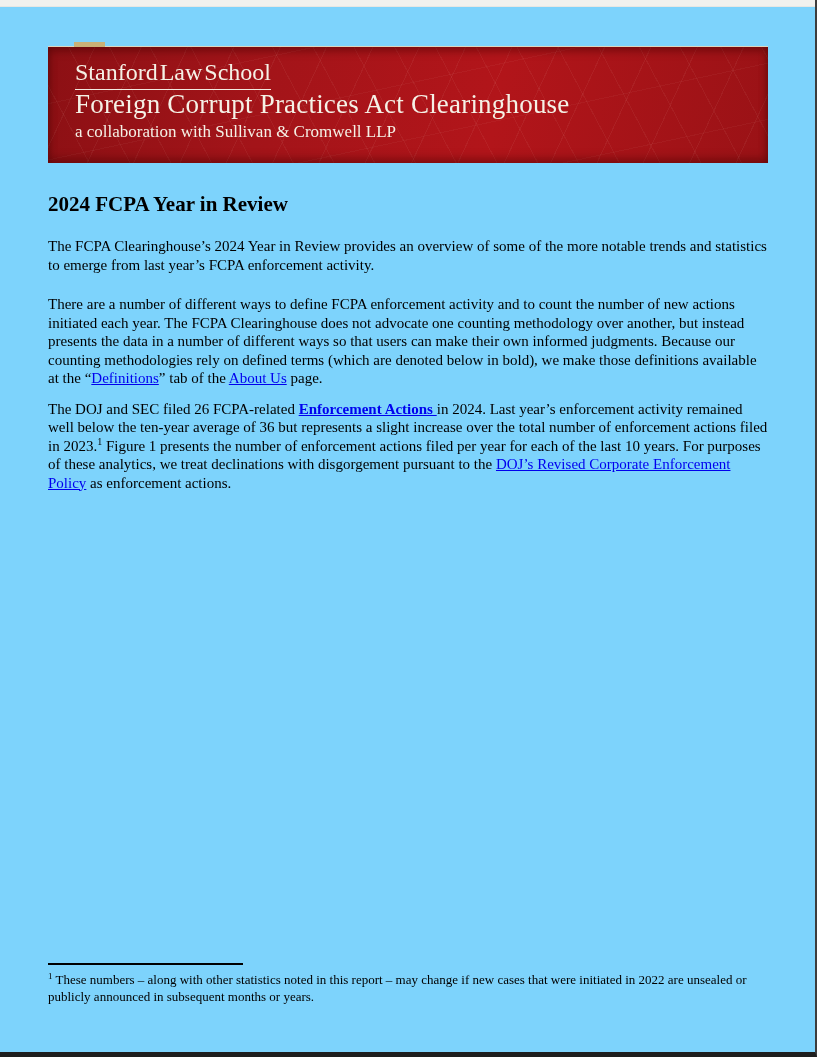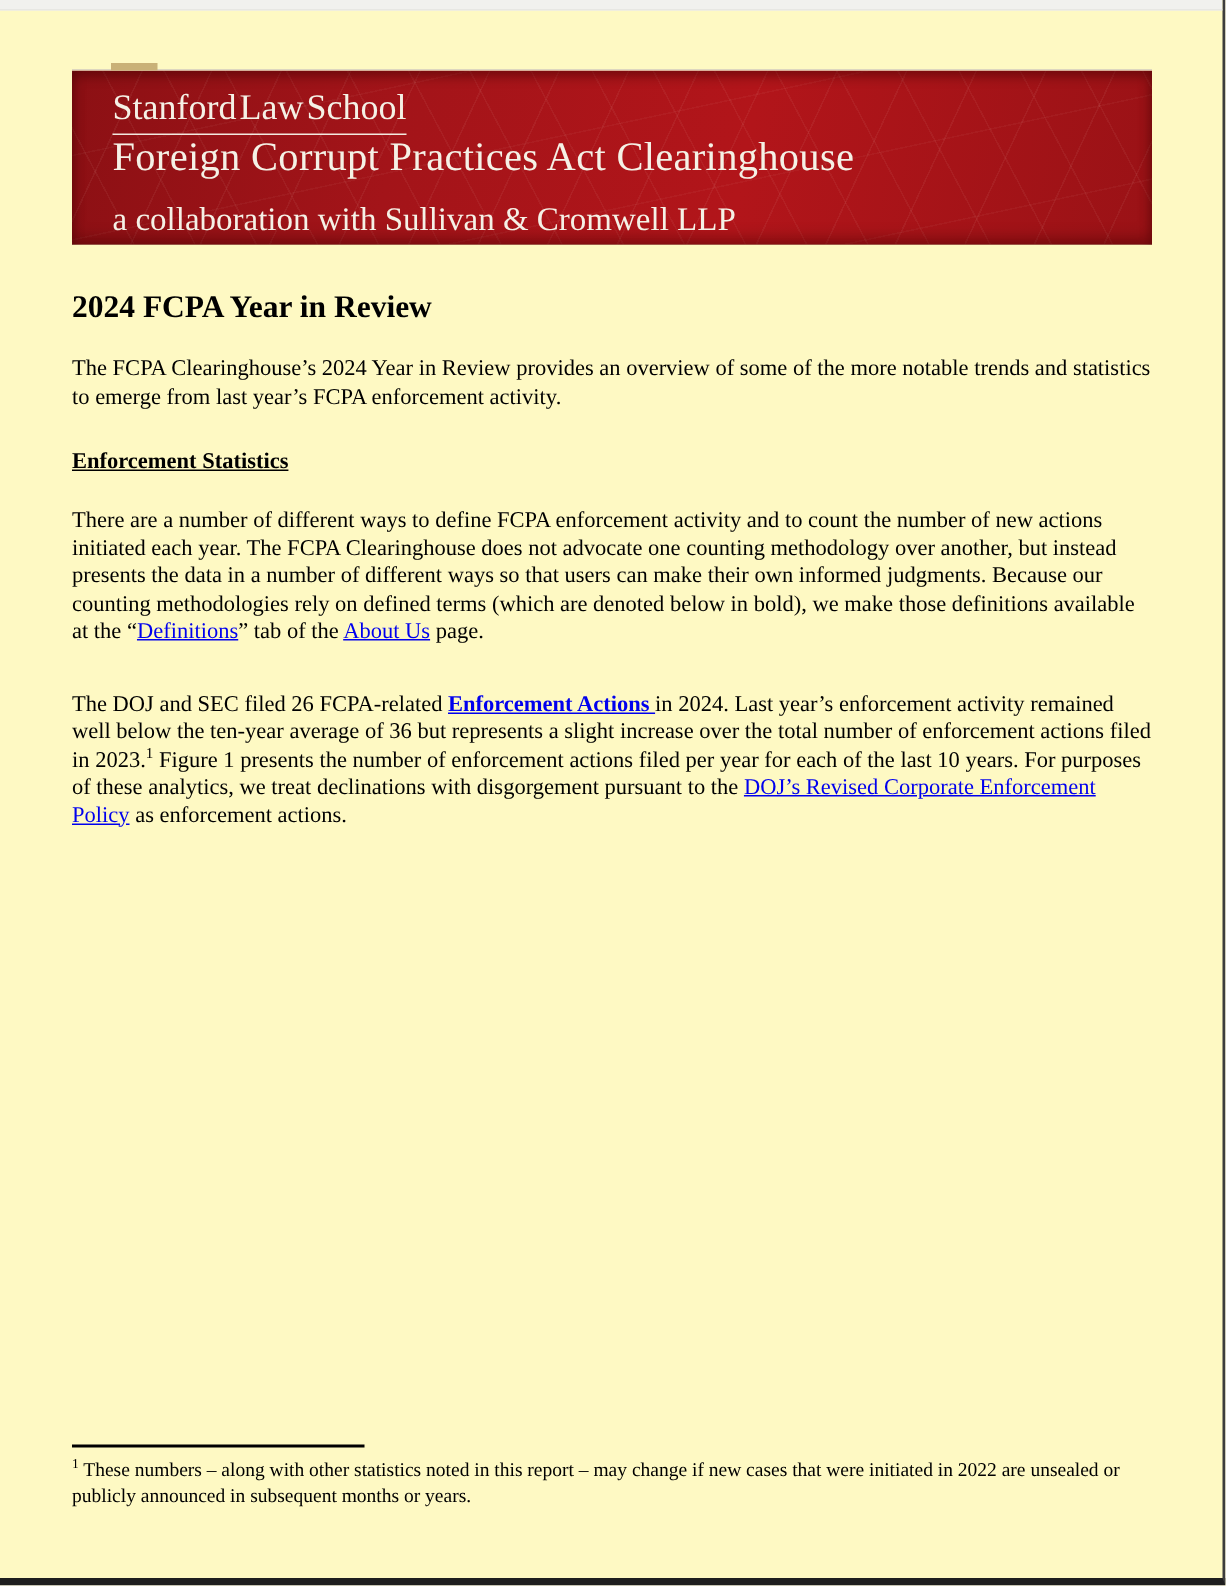--- a/index.html
+++ b/index.html
@@ -6,21 +6,21 @@
     margin: 0;
     padding: 0;
     background: #ffffff;
     font-family: "Liberation Serif", "DejaVu Serif", serif;
   }
   .page {
     position: relative;
     width: 817px;
     height: 1057px;
     box-sizing: border-box;
-    background: #fef9c3;
+    background: #7dd3fc;
     border-right: 2px solid #3d3d3d;
     border-bottom: 5px solid #1e1e1e;
     overflow: hidden;
   }
   .top-strip {
     width: 100%;
     height: 6px;
     background: #f1f1ee;
     border-bottom: 1px solid #e7e7e3;
   }
@@ -57,23 +57,23 @@
     padding-bottom: 4px;
     border-bottom: 1px solid rgba(248,244,234,0.95);
   }
   .org-title {
     font-size: 27px;
     line-height: 1.1;
     margin-top: 0;
     letter-spacing: 0.2px;
   }
   .org-subtitle {
-    font-size: 22px;
+    font-size: 17px;
     line-height: 1.1;
-    margin-top: 14px;
+    margin-top: 3px;
   }
   
   .doc-title {
     margin: 29px 48px 0;
     text-align: left;
     font-size: 21px;
     font-weight: bold;
     color: #000;
   }
   .body-text {
@@ -84,21 +84,21 @@
     color: #000;
   }
   .section-heading {
     margin: 26px 48px 0;
     font-size: 15px;
     font-weight: bold;
     text-decoration: underline;
     color: #000;
   }
   .para-methodology { margin-top: 21px; }
-  .para-enforcement { margin-top: 30px; }
+  .para-enforcement { margin-top: 12px; }
   a.doc-link {
     color: #0000ee;
   }
   a.doc-link.bold { font-weight: bold; }
   sup.fn-ref {
     font-size: 10px;
     vertical-align: super;
     line-height: 0;
   }
   
@@ -133,21 +133,20 @@
     <div class="wordmark">Stanford Law School</div>
     <div class="org-title">Foreign Corrupt Practices Act Clearinghouse</div>
     <div class="org-subtitle">a collaboration with Sullivan &amp; Cromwell LLP</div>
   </header>
 
   <main>
     <h1 class="doc-title">2024 FCPA Year in Review</h1>
 
     <p class="body-text intro">The FCPA Clearinghouse’s 2024 Year in Review provides an overview of some of the more notable trends and statistics to emerge from last year’s FCPA enforcement activity.</p>
 
-    <h2 class="section-heading">Enforcement Statistics</h2>
 
     <p class="body-text para-methodology"><span>There are a number of different ways to define FCPA enforcement activity and to count the number of new actions initiated each year. The FCPA Clearinghouse does not advocate one counting methodology over another, but instead presents the data in a number of different ways so that users can make their own informed judgments. Because our counting methodologies rely on defined terms (which are denoted below in bold), we make those definitions available at the “</span><a href="#" class="doc-link">Definitions</a><span>” tab of the </span><a href="#" class="doc-link">About Us</a><span> page.</span></p>
 
     <p class="body-text para-enforcement"><span>The DOJ and SEC filed 26 FCPA-related </span><a href="#" class="doc-link bold">Enforcement Actions </a><span>in 2024. Last year’s enforcement activity remained well below the ten-year average of 36 but represents a slight increase over the total number of enforcement actions filed in 2023.</span><sup class="fn-ref">1</sup><span> Figure 1 presents the number of enforcement actions filed per year for each of the last 10 years. For purposes of these analytics, we treat declinations with disgorgement pursuant to the </span><a href="#" class="doc-link">DOJ’s Revised Corporate Enforcement Policy</a><span> as enforcement actions.</span></p>
   </main>
 
   <footer class="footnote-area">
     <div class="footnote-rule"></div>
     <p class="footnote-text"><sup class="fn-ref">1</sup><span> These numbers – along with other statistics noted in this report – may change if new cases that were initiated in 2022 are unsealed or publicly announced in subsequent months or years.</span></p>
   </footer>

